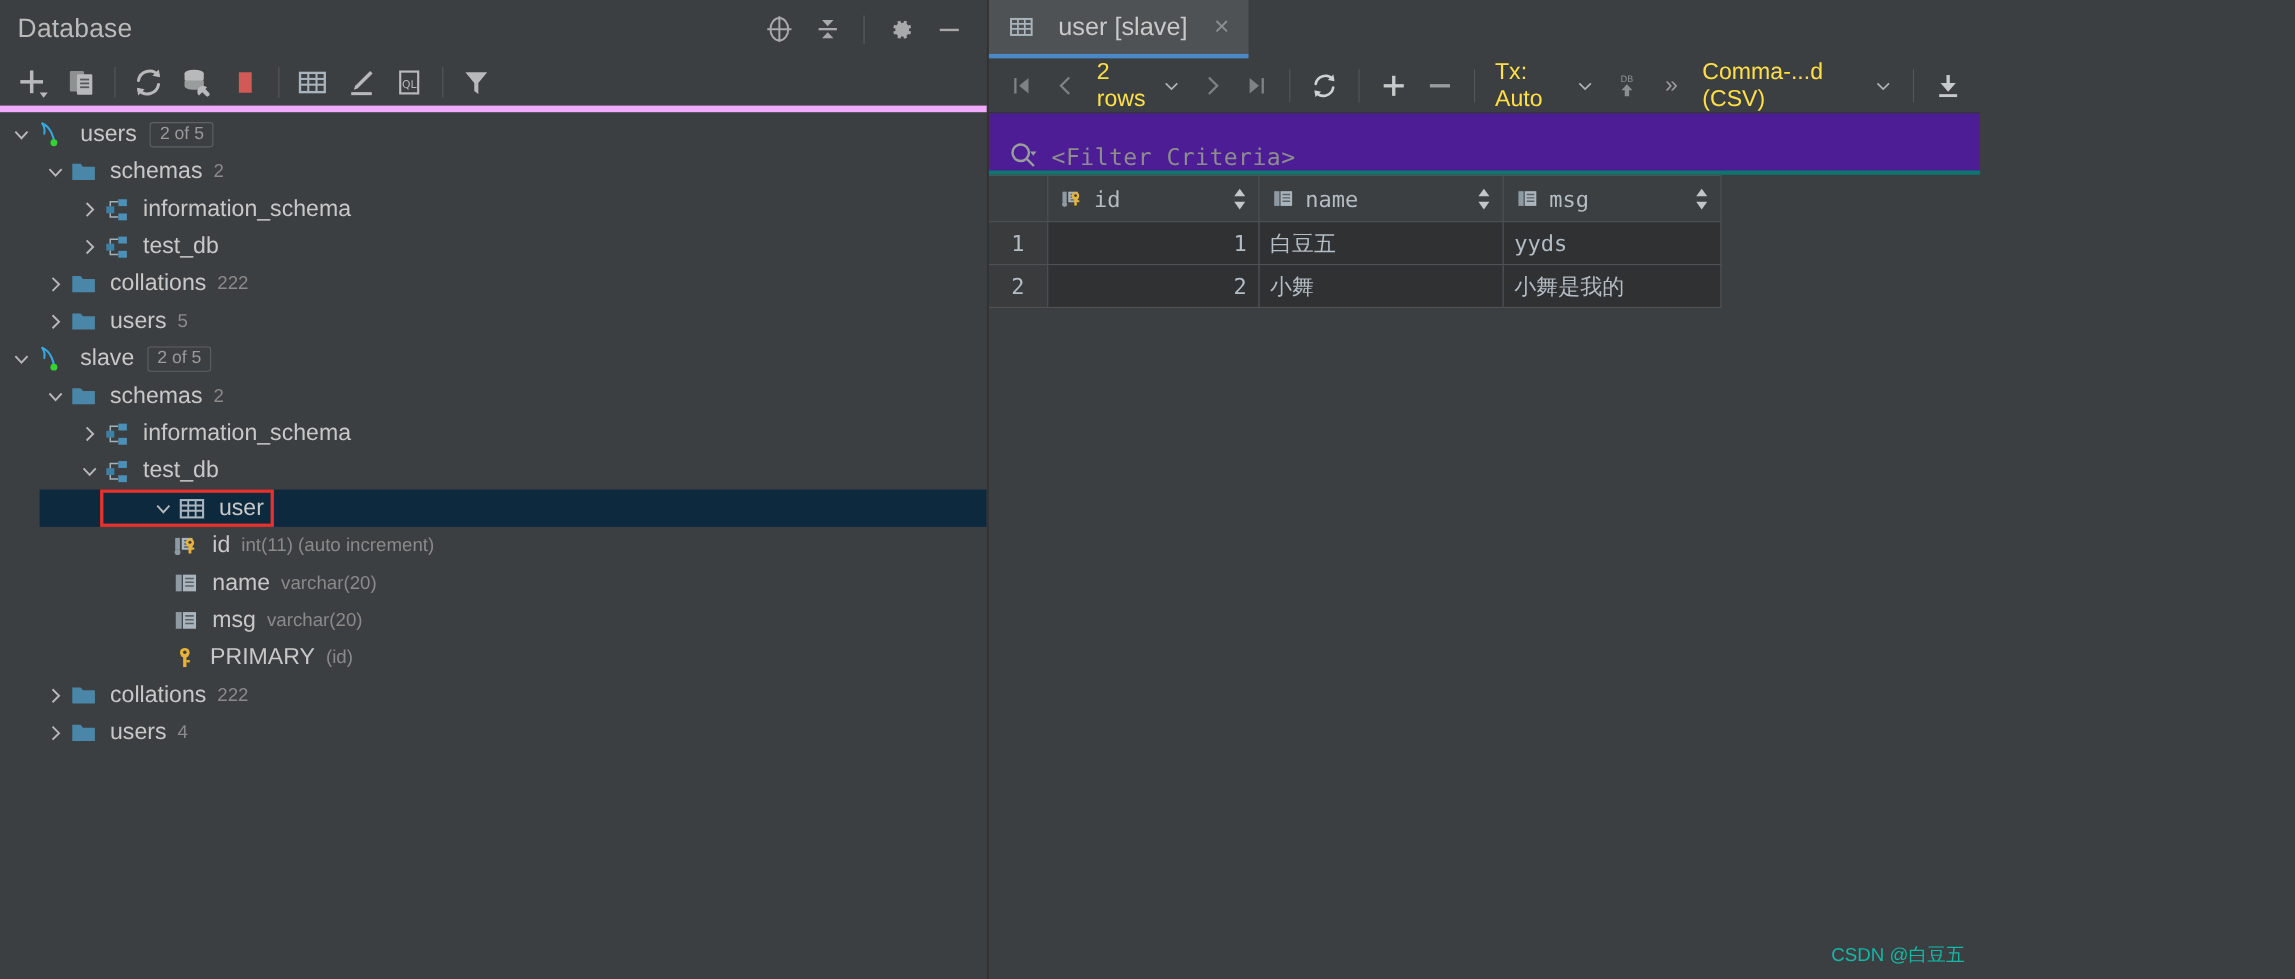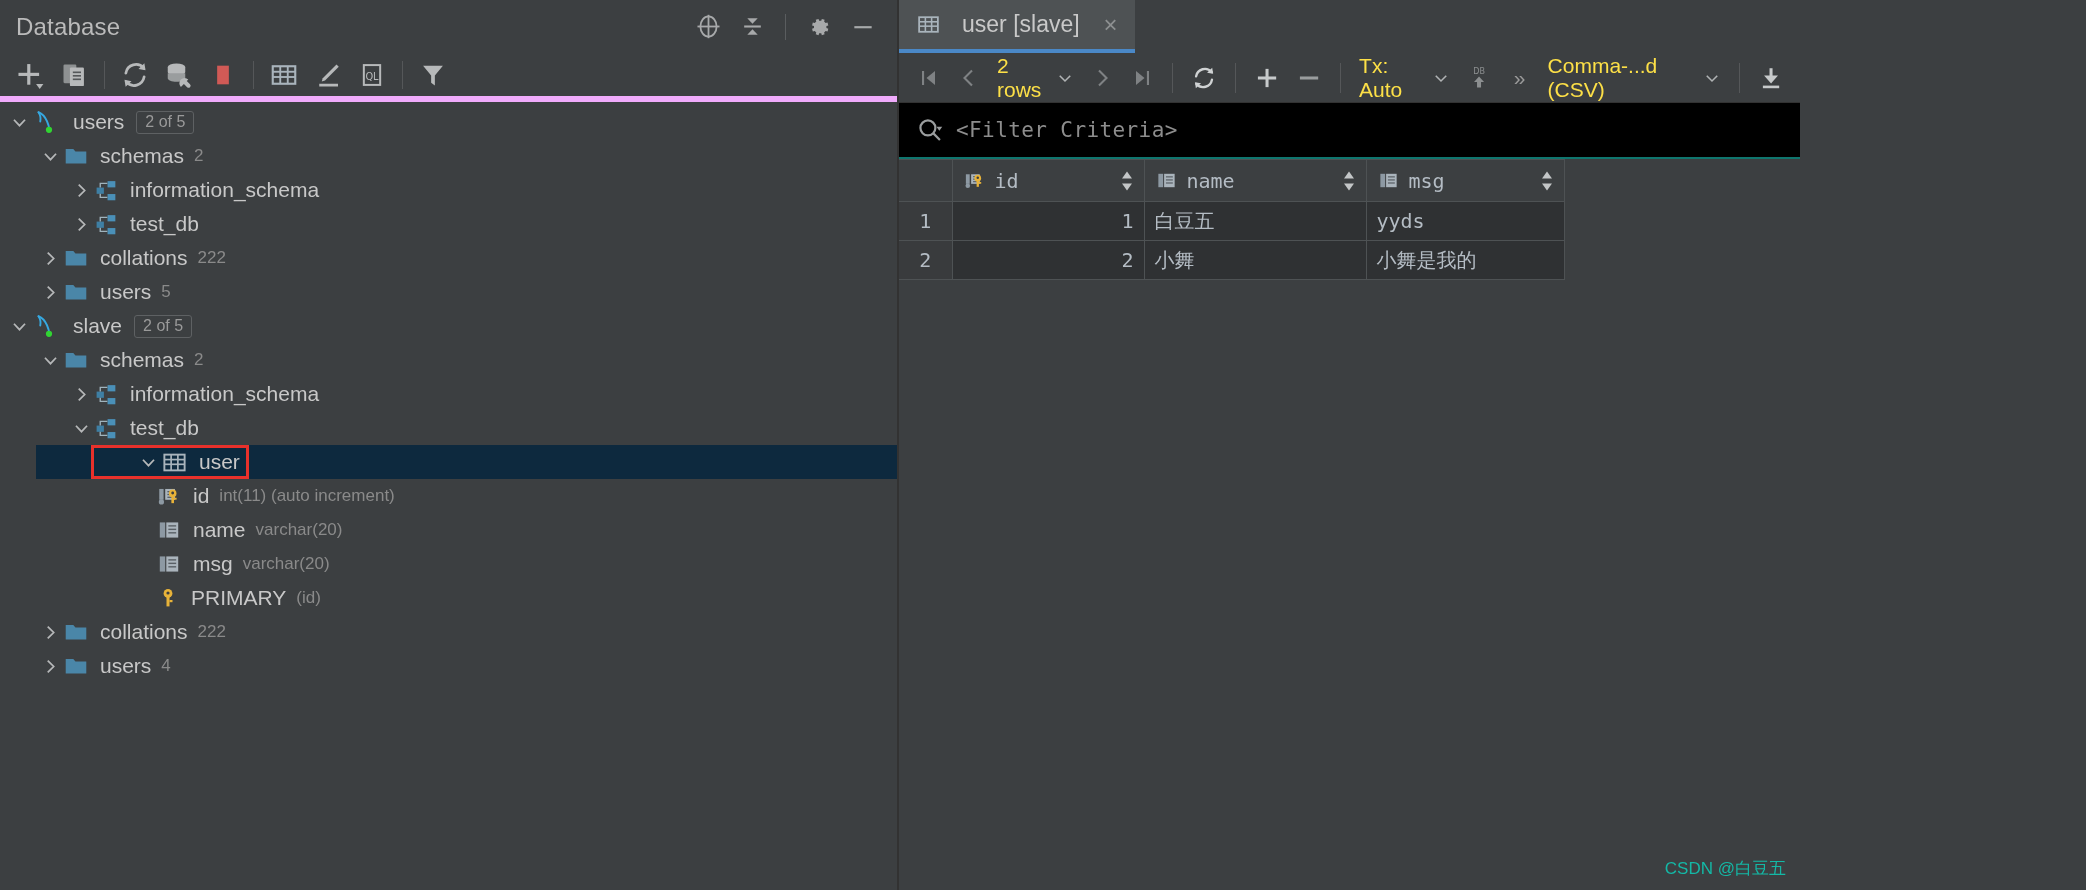--- a/index.html
+++ b/index.html
@@ -116,24 +116,24 @@
     display: flex; align-items: center; justify-content: center;
     padding: 0 8px; cursor: pointer; border-radius: 3px;
   }
   .gt-text { font-size: 21px; color: #fde047; }
   .gt-text.dim { color: #9b9b9b; }
   .gt-sep { width: 1px; height: 30px; background: #555759; margin: 0 10px; }
   .chev { margin-left: 9px; display: inline-flex; }
 
   .filter-bar {
     height: 56px; min-height: 56px;
-    display: flex; align-items: center; gap: 12px;
+    display: flex; align-items: flex-end; gap: 12px;
     padding-left: 17px;
-    background: #000000;
-    border-bottom: 2px solid #0f766e;
+    background: #4c1d95;
+    border-bottom: 4px solid #0f766e;
   }
   .filter-placeholder {
     font-family: "DejaVu Sans Mono", monospace;
     font-size: 21px; color: #8d8d8d; letter-spacing: .4px;
   }
 
   
   .grid { background: #3c3f41; }
   table.dg { border-collapse: collapse; table-layout: fixed; }
   table.dg th, table.dg td {

